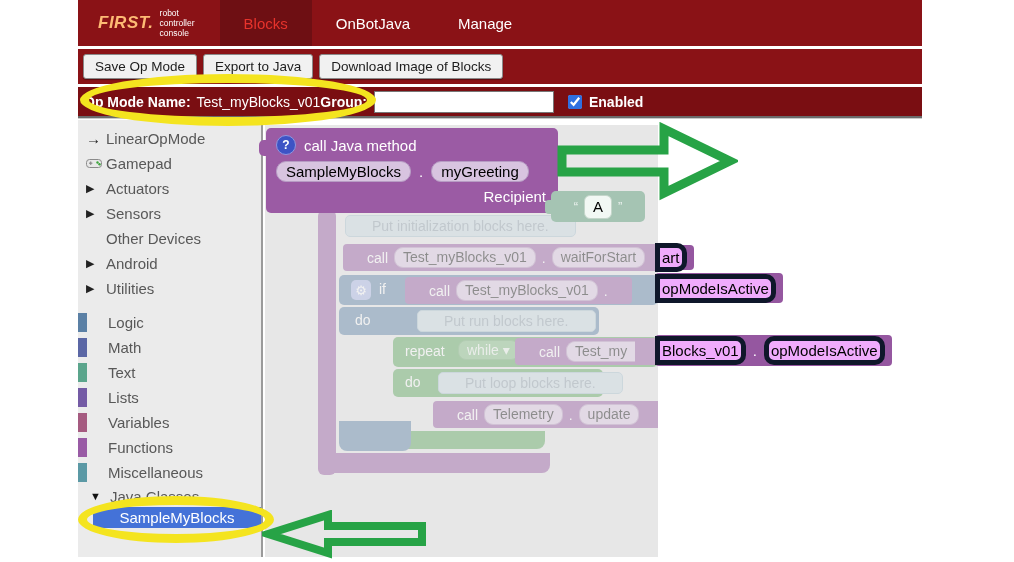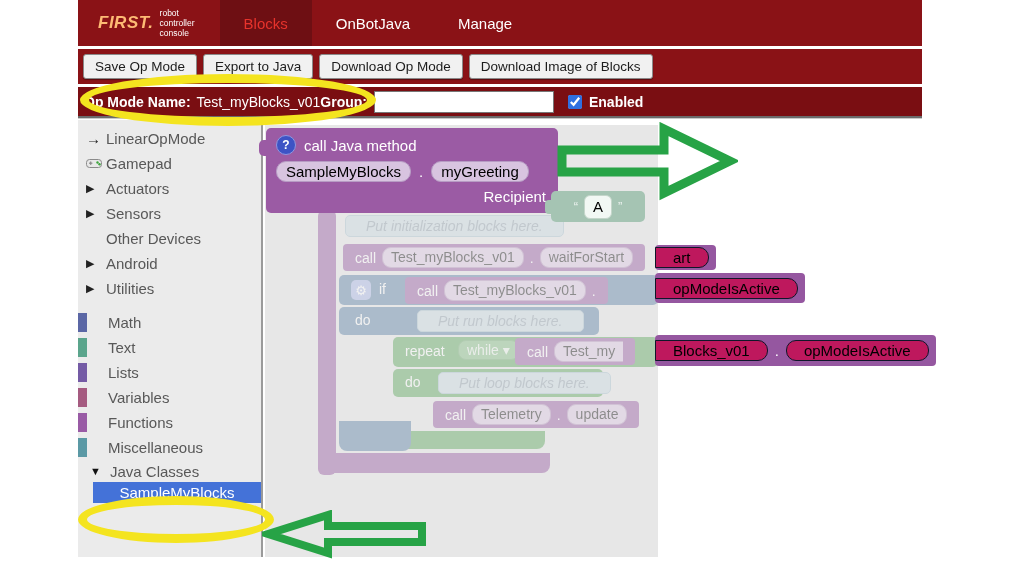--- a/index.html
+++ b/index.html
@@ -43,24 +43,24 @@
   .swatch{width:9px;height:19px;margin-right:21px;}
   .jrow{height:22px;display:flex;align-items:center;padding-left:12px;cursor:pointer;}
   .jrow .ticon{font-size:11px;color:#111;}
   .selrow{margin-left:15px;height:21px;background:#4472d8;color:#fff;display:flex;align-items:center;
           justify-content:center;cursor:pointer;}
 
   
   .shot{position:absolute;left:265px;top:125px;width:393px;height:432px;background:#e7e7e7;overflow:hidden;z-index:1;}
   .faded{position:absolute;left:0;top:0;width:100%;height:100%;opacity:.42;}
   .pb{position:absolute;background:#9557a0;color:#fff;border-radius:4px;display:flex;align-items:center;
-      gap:6px;padding:0 12px;height:27px;white-space:nowrap;font-size:14px;}
+      gap:6px;padding:0 24px;height:27px;white-space:nowrap;font-size:14px;}
   .fld{background:#dcc7e3;border:1px solid #b391bd;border-radius:9px;color:#111;padding:0 8px;line-height:19px;font-size:14px;}
   .cmt{position:absolute;background:#c9d9e2;border:1px solid #a9c2cf;border-radius:5px;color:#8f9fab;
-       font-size:14px;padding:2px 20px;white-space:nowrap;font-style:italic;}
+       font-size:14px;padding:2px 26px;white-space:nowrap;}
   .bluebody{position:absolute;background:#5b80a5;border-radius:5px;}
   .greenbody{position:absolute;background:#5ba55b;border-radius:5px;}
   .gear{position:absolute;width:20px;height:20px;background:#a9b6e8;border-radius:5px;color:#fff;
         display:flex;align-items:center;justify-content:center;font-size:13px;}
   .kwabs{position:absolute;color:#fff;font-size:14px;}
   .wfld{position:absolute;background:#83bd83;border:1px solid #6aa86a;border-radius:8px;color:#eef6ee;
         padding:1px 8px;font-size:14px;}
 
   
   .main-block{position:absolute;left:266px;top:128px;width:292px;background:#9b5ba4;border-radius:5px;
@@ -77,22 +77,22 @@
   .str-block{position:absolute;left:551px;top:191px;width:94px;height:31px;background:#a5c4b3;border-radius:5px;
              display:flex;align-items:center;justify-content:center;gap:6px;z-index:6;
              color:rgba(255,255,255,.8);font-size:13px;}
   .str-block::before{content:"";position:absolute;left:-6px;top:9px;width:8px;height:14px;background:#a5c4b3;
              border-radius:4px 0 0 4px;}
   .str-fld{width:26px;height:22px;background:#f2f8f4;border:1px solid #c4d6ca;border-radius:6px;color:#000;
            font-size:15px;display:flex;align-items:center;justify-content:center;}
 
   .frag{position:absolute;background:#9557a0;border-radius:4px;display:flex;align-items:center;gap:6px;
         padding:0 7px 0 0;color:#fff;z-index:4;font-size:15px;}
-  .ffld{background:#be185d;border:1px solid #0f172a;border-radius:0 10px 10px 0;color:#000;
-        padding:1px 17px;font-size:15px;}
+  .ffld{background:#f0abfc;border:5px solid #0f172a;border-radius:0 10px 10px 0;color:#000;
+        padding:1px 2px;font-size:15px;}
   .ffld.rnd{border-radius:10px;}
 
   
   .arrow{position:absolute;z-index:9;}
   .ellipse{position:absolute;border:9px solid #f4e41f;border-radius:50%;box-sizing:border-box;z-index:10;
            background:transparent;}
 </style>
 </head>
 <body>
 
@@ -112,21 +112,20 @@
         <div class="tab">
             <span>Manage</span>
           </div>
       </div>
     </div>
     <div class="sep"></div>
 
     <div class="tbar">
       <button class="btn">Save Op Mode</button>
       <button class="btn">Export to Java</button>
-      <button class="btn">Download Op Mode</button>
       <button class="btn">Download Image of Blocks</button>
     </div>
     <div class="sep"></div>
 
     <div class="oprow">
       <span class="bold">Op Mode Name:</span>
       <span class="opname">Test_myBlocks_v01</span>
       <span class="grouplab">Group:</span>
       <input type="text" value="" style="">
       <input type="checkbox" checked="" style="">
@@ -167,20 +166,24 @@
     <div class="trow">
       <span class="ticon small">▶</span>
       <span>Android</span>
     </div>
     <div class="trow">
       <span class="ticon small">▶</span>
       <span>Utilities</span>
     </div>
     <div class="catgap"></div>
     <div class="crow">
+      <span class="swatch" style="background-color: rgb(91, 128, 165);"></span>
+      <span>Logic</span>
+    </div>
+    <div class="crow">
       <span class="swatch" style="background-color: rgb(91, 103, 165);"></span>
       <span>Math</span>
     </div>
     <div class="crow">
       <span class="swatch" style="background-color: rgb(91, 165, 140);"></span>
       <span>Text</span>
     </div>
     <div class="crow">
       <span class="swatch" style="background-color: rgb(116, 91, 165);"></span>
       <span>Lists</span>

